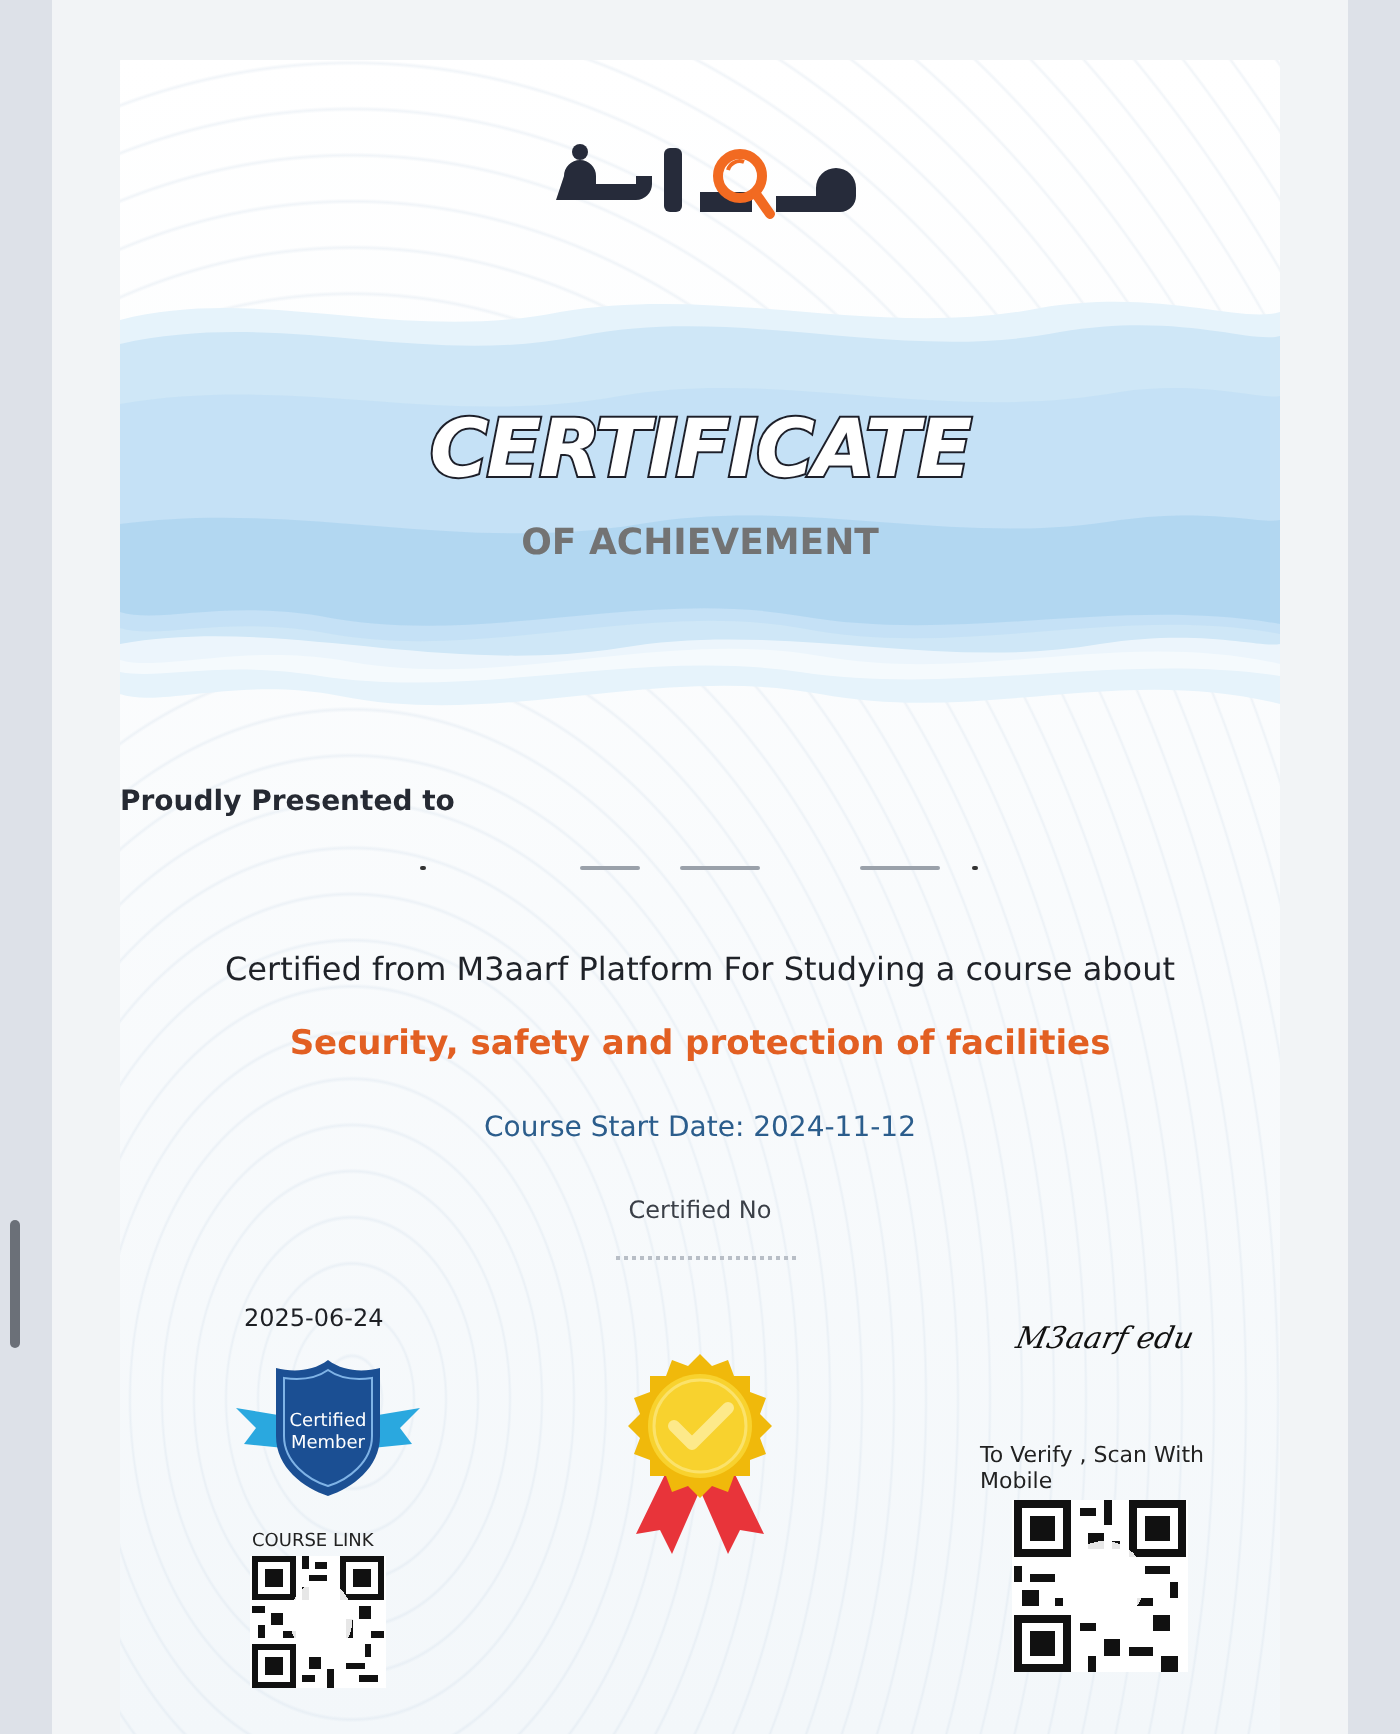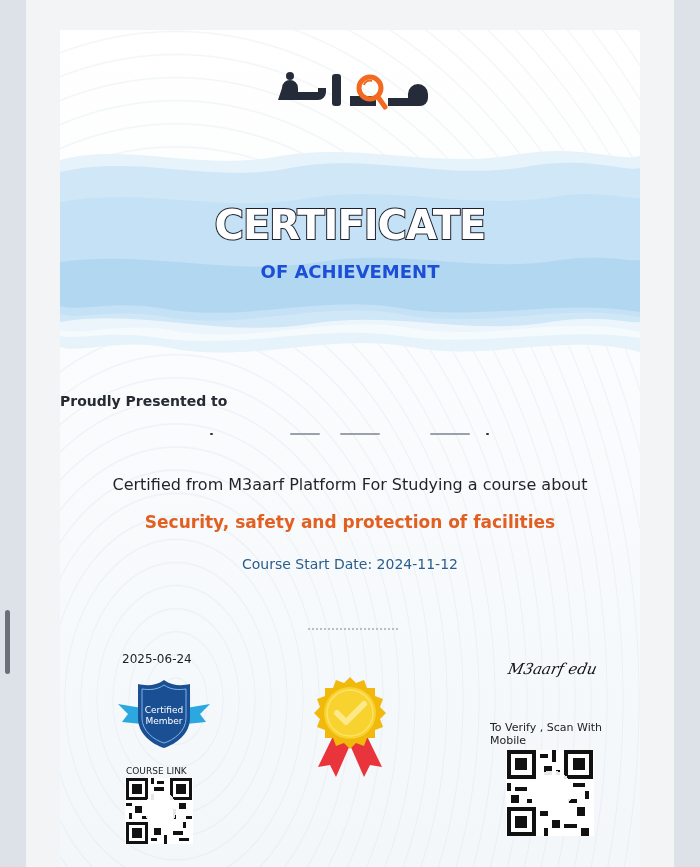--- a/index.html
+++ b/index.html
@@ -34,25 +34,26 @@
   .logo {
     position: absolute; left: 210px; top: 30px; width: 160px; height: 70px;
   }
   .cert-title {
     position: absolute; left: 0; width: 580px; top: 172px; text-align: center;
     font-family: "DejaVu Sans", sans-serif; font-weight: bold;
     font-size: 40px; letter-spacing: -1px;
     color: #ffffff;
     -webkit-text-stroke: 2px #1d1f29;
     paint-order: stroke fill;
+    font-style: italic;
   }
   .cert-sub {
     position: absolute; left: 0; width: 580px; top: 231px; text-align: center;
     font-family: "DejaVu Sans", sans-serif; font-weight: bold; font-size: 18px;
-    color: #1d4ed8;
+    color: #737373;
   }
   .presented {
     position: absolute; left: 0; width: 580px; top: 363px; text-align: left;
     font-weight: bold; font-size: 14px; color: #262a33;
   }
   .recipient {
     position: absolute; left: 150px; top: 400px; width: 280px; height: 8px;
   }
   .recipient span {
     position: absolute; top: 3px; height: 2px; background: #9aa1aa; border-radius: 1px;
@@ -150,20 +151,21 @@
     <span style="left:80px;width:30px;"></span>
     <span style="left:130px;width:40px;"></span>
     <span style="left:220px;width:40px;"></span>
     <span style="left:276px;width:3px;background:#333;"></span>
   </div>
 
   <div class="certified-from">Certified from M3aarf Platform For Studying a course about</div>
   <div class="course-title">Security, safety and protection of facilities</div>
   <div class="start-date">Course Start Date: 2024-11-12</div>
 
+  <div class="certified-no">Certified No</div>
   <div class="cert-no-value"></div>
 
   <div class="issue-date">2025-06-24</div>
 
   <svg class="member-badge" viewBox="0 0 96 72">
     <path d="M2,26 L26,30 L26,46 L6,44 L12,36 Z" fill="#2aa8df"></path>
     <path d="M94,26 L70,30 L70,46 L90,44 L84,36 Z" fill="#2aa8df"></path>
     <path d="M48,2 C40,8 30,8 22,6 L22,40 C22,56 36,66 48,70 C60,66 74,56 74,40 L74,6 C66,8 56,8 48,2 Z" fill="#1b4f93"></path>
     <path d="M48,7 C41,12 33,12 26,11 L26,40 C26,53 38,62 48,65 C58,62 70,53 70,40 L70,11 C63,12 55,12 48,7 Z" fill="none" stroke="#7fb3e6" stroke-width="1"></path>
     <text x="48" y="35" text-anchor="middle" font-family="DejaVu Sans, sans-serif" font-size="9" fill="#ffffff">Certified</text>

